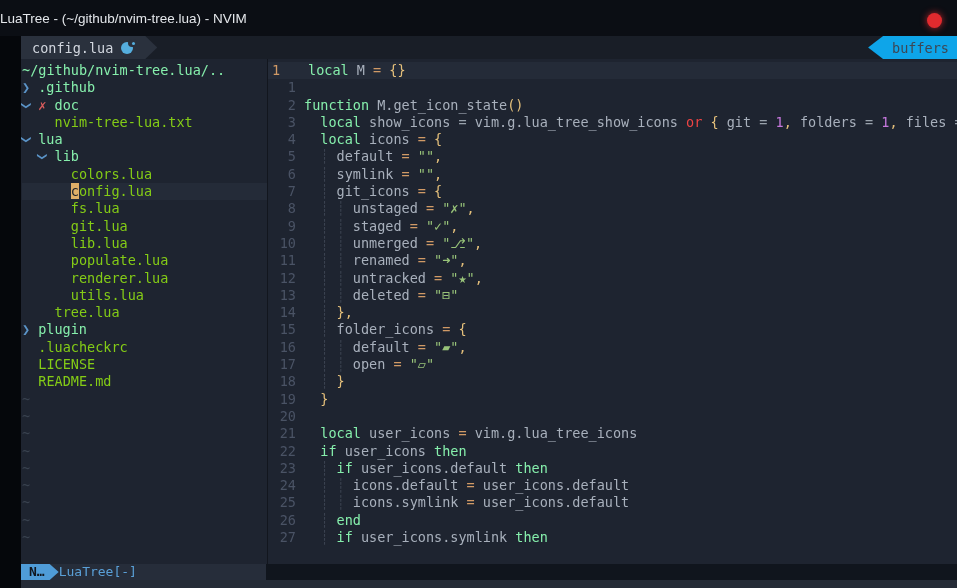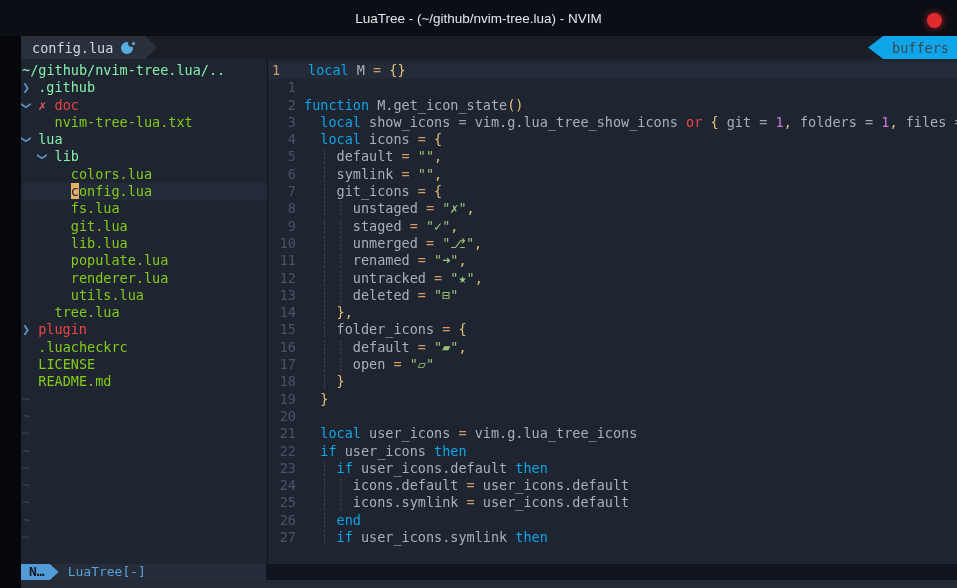--- a/index.html
+++ b/index.html
@@ -1,18 +1,18 @@
 <!DOCTYPE html>
 <html><head>
 <meta charset="utf-8">
 <style>
   html,body{margin:0;padding:0;width:957px;height:588px;background:#05070b;overflow:hidden}
   .frame{position:relative;width:957px;height:588px;font-family:"DejaVu Sans Mono",monospace}
   
-  .titlebar{position:absolute;left:0;top:0;width:100%;height:36px;background:#0b0e14;display:flex;align-items:center;justify-content:center}
+  .titlebar{position:absolute;left:0;top:0;width:100%;height:36px;background:#0b0e14;display:flex;align-items:center;justify-content:flex-start}
   .titlebar .t{color:#e4e7eb;font-size:13.5px;font-family:"Liberation Sans",sans-serif}
   .close-dot{position:absolute;right:15px;top:13px;width:15px;height:15px;border-radius:50%;background:#e12a2e;box-shadow:0 0 7px rgba(225,42,46,.85)}
   
   .term{position:absolute;left:21px;top:36px;width:940px;height:570px;background:#1e2430;display:flex;flex-direction:column}
   
   .tabline{height:23px;background:#191e27;display:flex;align-items:stretch;flex:none}
   .tab{display:flex;align-items:center;gap:8px;background:#2a313d;color:#d2d7df;font-size:13.5px;padding:0 24px 0 11px;
        clip-path:polygon(0 0,calc(100% - 12px) 0,100% 50%,calc(100% - 12px) 100%,0 100%);--hole:#2a313d}
   .buffers-chip{margin-left:auto;display:flex;align-items:center;background:#0ea5e9;color:#3d4754;font-size:13.5px;
        padding:0 12px 0 24px;clip-path:polygon(0 50%,15px 0,100% 0,100% 100%,15px 100%)}
@@ -22,52 +22,52 @@
   .moon::after{content:"";position:absolute;right:-2px;top:0px;width:3px;height:3px;border-radius:50%;background:#55aede}
   
   .main{flex:1;display:flex;min-height:0}
   .tree{width:245px;flex:none;padding:3px 0 0 1px;overflow:hidden;font-size:13.5px;line-height:17.3px;white-space:pre}
   .vsep{width:1px;background:#12161e;flex:none}
   .editor{flex:1;padding-top:3px;overflow:hidden;font-size:13.5px;line-height:17.3px;white-space:pre}
   
   .tr{height:17.3px}
   .cursor-line{background:#242b38}
   .tk-root,.tk-dir{color:#86efac}
-  .tk-gdir{color:#ef4444}
+  .tk-gdir{color:#86efac}
   .tk-file{color:#84cc16}
   .tk-arr{color:#5b94c8;display:inline-block;width:8.1px}
   .tk-down{transform:rotate(90deg)}
   .tk-gx{color:#d85c5c}
   .tk-cursor{background:#e0af68;color:#171d27}
   .tk-tld{color:#39424f}
   
   .cl{display:flex;height:17.3px}
   .ln{flex:none;width:28px;text-align:right;color:#4a5365;margin-right:8px}
   .cl.cur .ln{text-align:left;padding-left:4px;color:#d19a66}
   .cl.cur{background:#242b38}
   .code{flex:1;overflow:hidden}
   
-  .tk-kw{color:#0ea5e9}
+  .tk-kw{color:#86efac}
   .tk-op{color:#d19a66}
   .tk-eq{color:#9aa3ad}
   .tk-br{color:#e5c07b}
   .tk-str{color:#98c379}
   .tk-num{color:#c678dd}
   .tk-blu{color:#ef4444}
   .tk-t{color:#a8b0bc}
   .tk-g{color:#3a4250}
   
   .statusline{height:16px;background:#10151d;display:flex;flex:none;font-size:13px;line-height:16px}
   .sl-left{width:245px;flex:none;background:#262d3a;display:flex;align-items:center;overflow:hidden}
   .sl-gap{width:3px;flex:none;background:#10151d}
   .sl-rightsec{flex:1;background:#262d3a;display:flex;align-items:center;padding-left:10px;--hole:#262d3a}
   .mode-chip{height:16px;background:#4f9cd8;color:#10161f;padding:0 14px 0 8px;font-weight:bold;
        clip-path:polygon(0 0,calc(100% - 9px) 0,100% 50%,calc(100% - 9px) 100%,0 100%)}
   .sl-blue{color:#5aa0d8}
-  .sl-left .sl-blue{margin-left:9px}
+  .sl-left .sl-blue{}
   .sl-stats{margin-left:auto;display:flex;align-items:center;gap:7px;padding-right:8px;color:#5aa0d8}
   .sl-stats .ft{display:flex;align-items:center;gap:7px;margin-right:4px}
   .sl-chev{width:11px;height:16px;background:#191f29;clip-path:polygon(100% 0,0 50%,100% 100%);margin:0 6px}
   .ln-ind{display:inline-flex;flex-direction:column;justify-content:center;font-size:6.5px;line-height:6.5px;color:#5aa0d8}
   .cmdline{height:26px;background:#252b36;flex:none}
 </style>
 </head>
 <body>
 
 <div class="frame">

